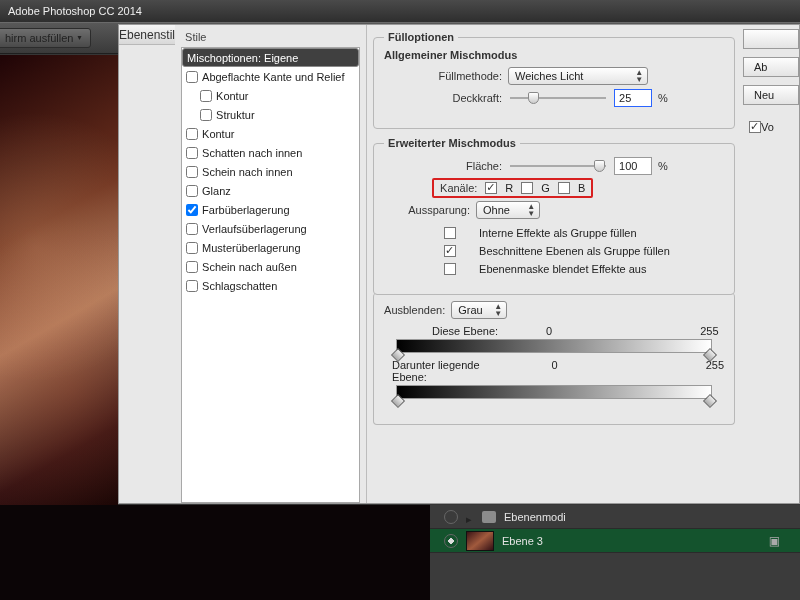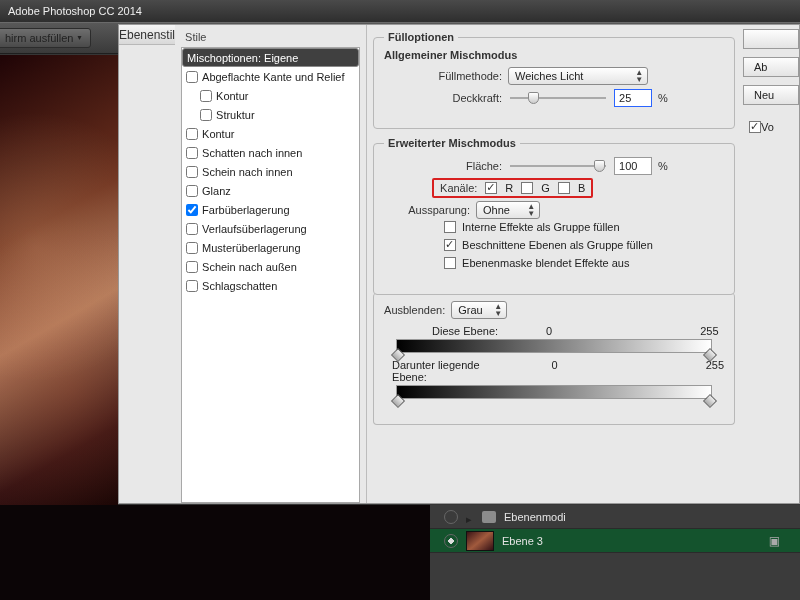--- a/index.html
+++ b/index.html
@@ -41,21 +41,21 @@
 .numbox.plain{border:1px solid #999}
 .pct{color:#333}
 
 .slider{position:relative;width:100px;height:14px}
 .slider .track{position:absolute;left:2px;right:2px;top:6px;height:2px;background:#aaa}
 .slider .thumb{position:absolute;top:1px;width:11px;height:12px;background:linear-gradient(#fff,#ccc);border:1px solid #888;border-radius:2px 2px 6px 6px}
 
 .hlbox{border:2px solid #d82020;border-radius:2px;padding:2px 6px;display:flex;align-items:center;gap:8px;margin-left:48px}
 .chk{width:12px;height:12px;border:1px solid #777;background:#fff;display:inline-block;position:relative}
 .chk.on:after{content:"✓";position:absolute;left:0;top:-2px;font-size:11px;color:#333}
-.cbline{display:flex;align-items:flex-start;gap:6px;height:18px;margin-left:60px}
+.cbline{display:flex;align-items:flex-end;gap:23px;height:18px;margin-left:60px}
 
 .blend{margin-top:4px}
 .blend .labelrow{display:flex;gap:48px;color:#333;margin:2px 0 2px 48px}
 .grad{position:relative;height:14px;margin:2px 12px 6px 12px;background:linear-gradient(90deg,#000,#fff);border:1px solid #999}
 .grad .stop{position:absolute;bottom:-8px;width:10px;height:10px;background:linear-gradient(#eee,#aaa);border:1px solid #666;transform:rotate(45deg)}
 
 .rbtns{width:56px;padding:4px 0 0 0;display:flex;flex-direction:column;gap:8px;overflow:hidden}
 .pbtn{height:20px;border:1px solid #9a9a9a;border-radius:0;background:linear-gradient(#fdfdfd,#e3e3e3);padding:0 0 0 10px;display:flex;align-items:center;white-space:nowrap}
 .rchk{display:flex;align-items:center;gap:0;margin-top:8px;padding-left:6px}
 

